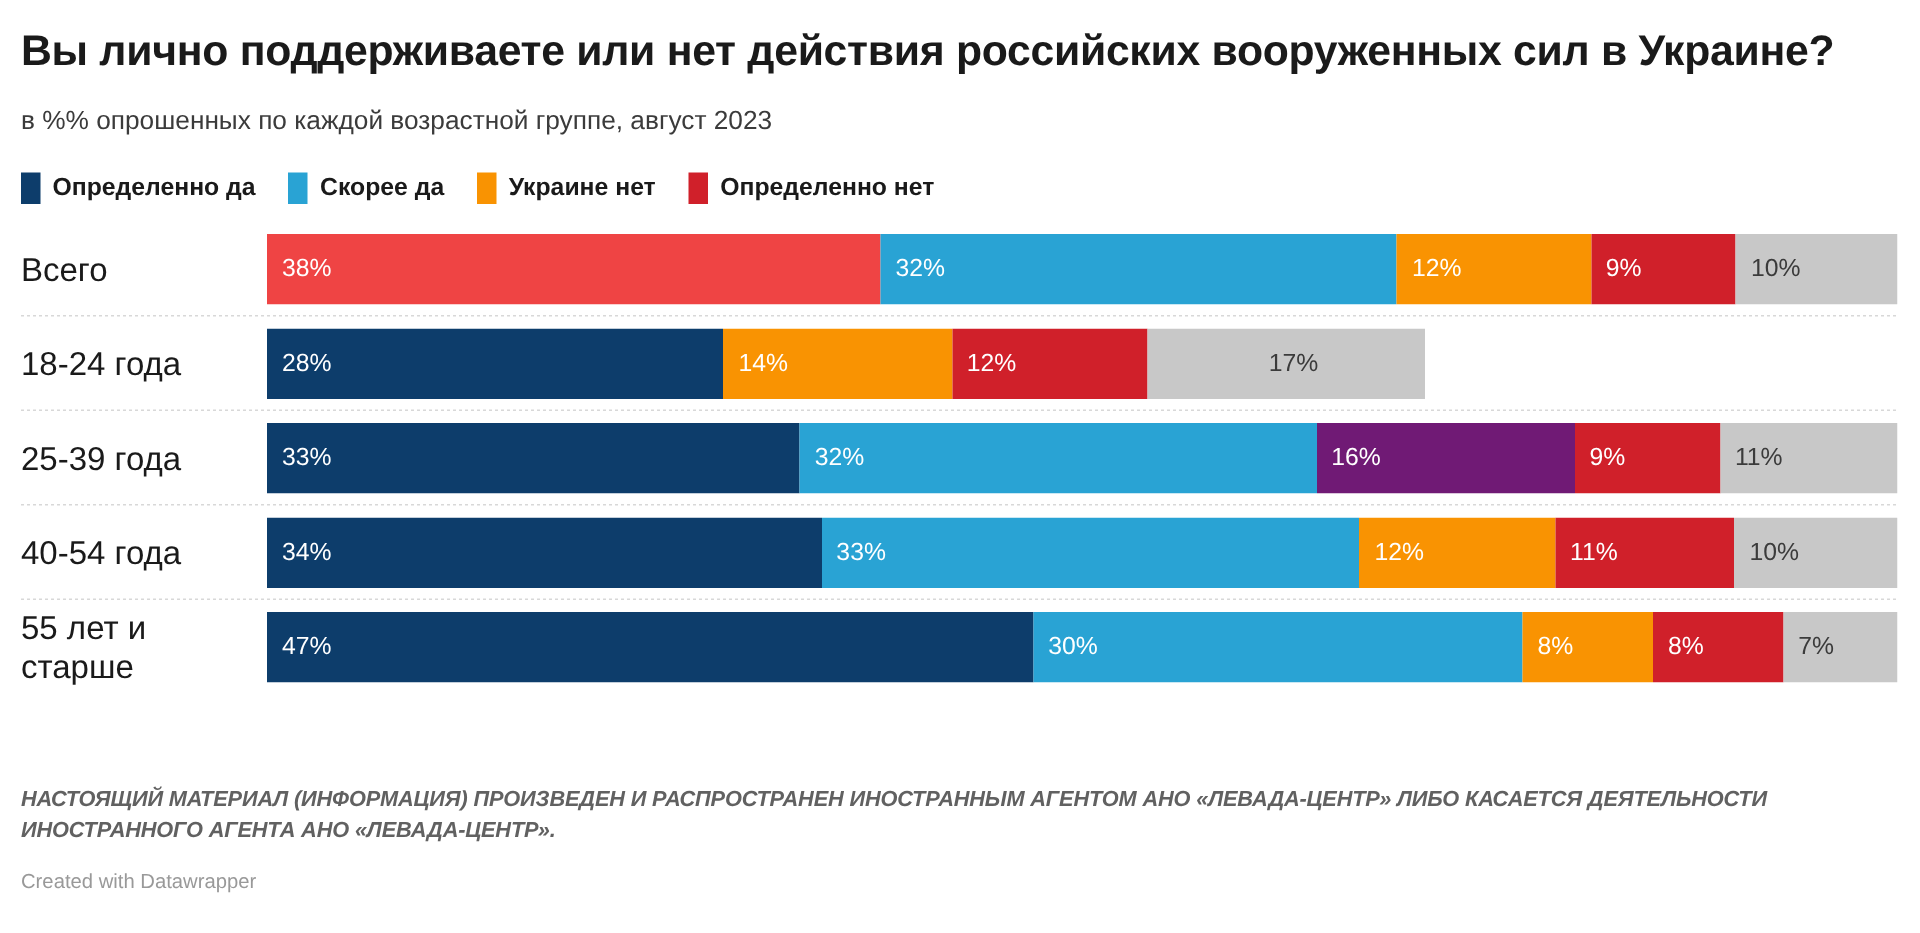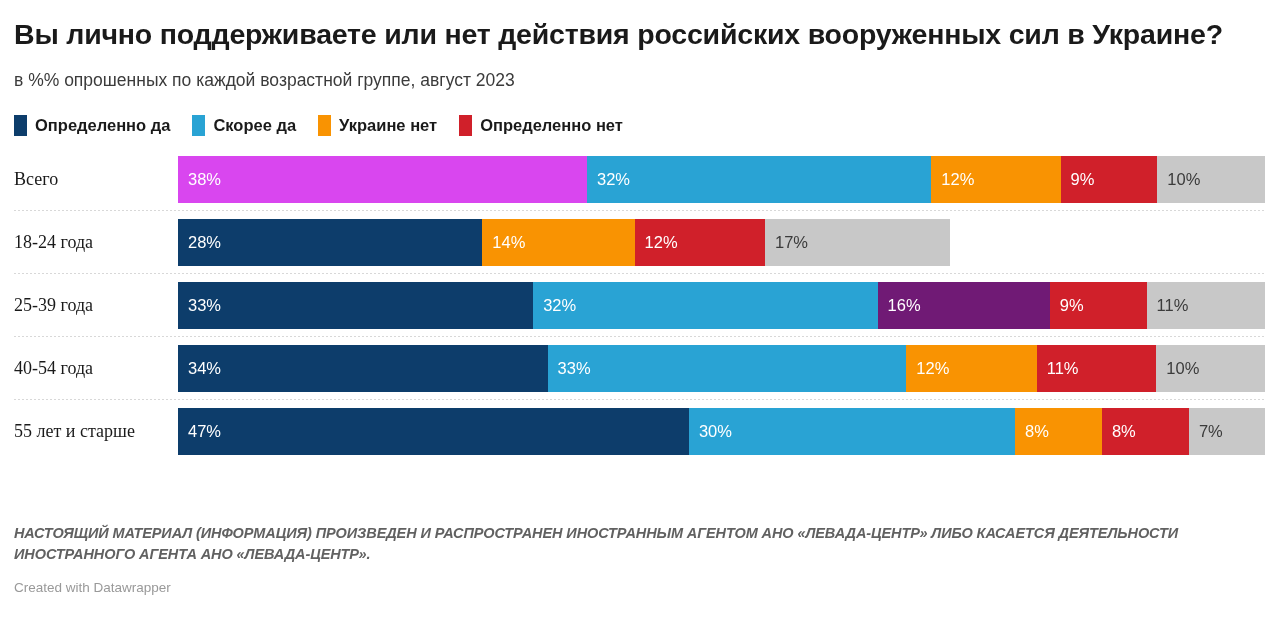--- a/index.html
+++ b/index.html
@@ -89,24 +89,23 @@
   .row:last-child { height: 58px; }
 
   .row-label {
     position: absolute;
     left: 0;
     top: 0;
     height: 47px;
     width: 156px;
     display: flex;
     align-items: center;
-    font-size: 18px;
+    font-size: 22px;
     color: #1a1a1a;
     line-height: 1.15;
-    font-family: Liberation Serif, serif;
   }
 
   .bar {
     position: absolute;
     left: 164px;
     top: 0;
     width: 1087px;
     height: 47px;
     display: flex;
     overflow: hidden;
@@ -185,21 +184,21 @@
       <div class="legend-item">
         <span class="legend-swatch" style="background: rgb(208, 32, 42);"></span>
         <span class="legend-label">Определенно нет</span>
       </div>
     </div>
 
   <div class="plot">
       <div class="row">
         <div class="row-label">Всего</div>
         <div class="bar">
-          <div class="seg" title="Определенно да: 38%" style="background: #d946ef; width: 37.6238%;">
+          <div class="seg" title="Определенно да: 38%" style="background: #ef4444; width: 37.6238%;">
             <span>38%</span>
           </div>
           <div class="seg" title="Скорее да: 32%" style="background: rgb(41, 163, 212); width: 31.6832%;">
             <span>32%</span>
           </div>
           <div class="seg" title="Скорее нет: 12%" style="background: rgb(249, 147, 2); width: 11.8812%;">
             <span>12%</span>
           </div>
           <div class="seg" title="Определенно нет: 9%" style="background: rgb(208, 32, 42); width: 8.91089%;">
             <span>9%</span>
@@ -215,21 +214,21 @@
         <div class="bar">
           <div class="seg" title="Определенно да: 28%" style="background: rgb(13, 61, 107); width: 28%;">
             <span>28%</span>
           </div>
           <div class="seg" title="Скорее нет: 14%" style="background: rgb(249, 147, 2); width: 14%;">
             <span>14%</span>
           </div>
           <div class="seg" title="Определенно нет: 12%" style="background: rgb(208, 32, 42); width: 12%;">
             <span>12%</span>
           </div>
-          <div class="seg seg-light-text" title="Затрудняюсь ответить: 17%" style="background: rgb(200, 200, 200); width: 17%;">
+          <div class="seg seg-light-text" title="Затрудняюсь ответить: 17%" style="background: rgb(200, 200, 200); width: 17%; justify-content: center;">
             <span>17%</span>
           </div>
         </div>
         <div class="row-sep"></div>
       </div>
       <div class="row">
         <div class="row-label">25-39 года</div>
         <div class="bar">
           <div class="seg" title="Определенно да: 33%" style="background: rgb(13, 61, 107); width: 32.6733%;">
             <span>33%</span>

